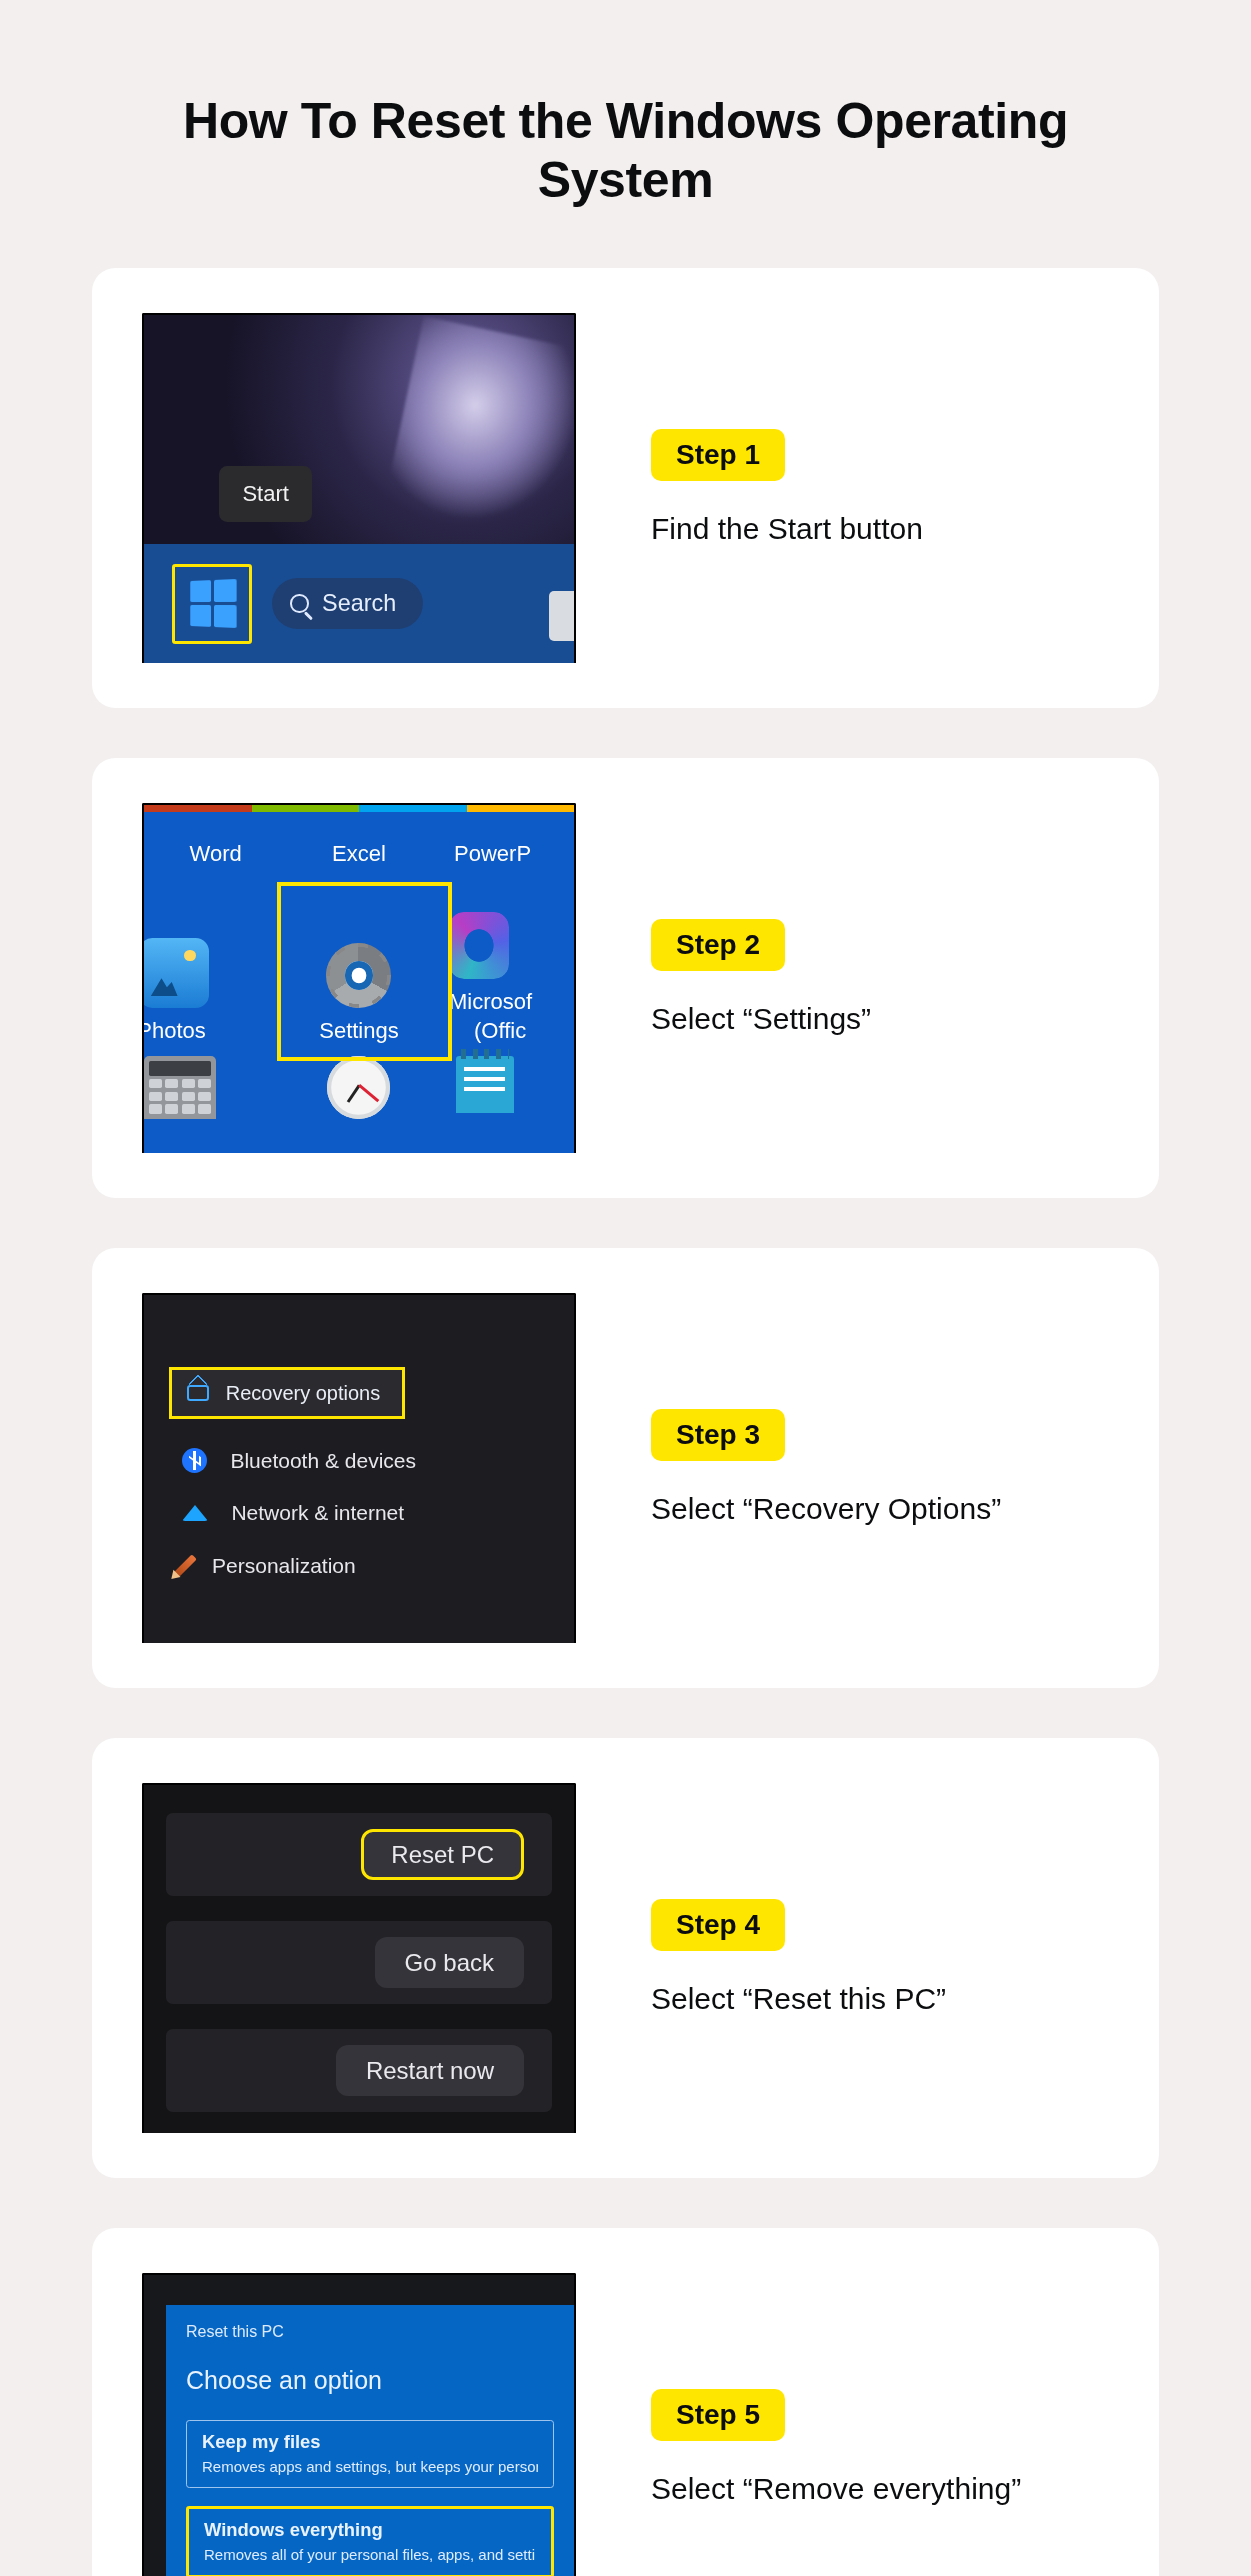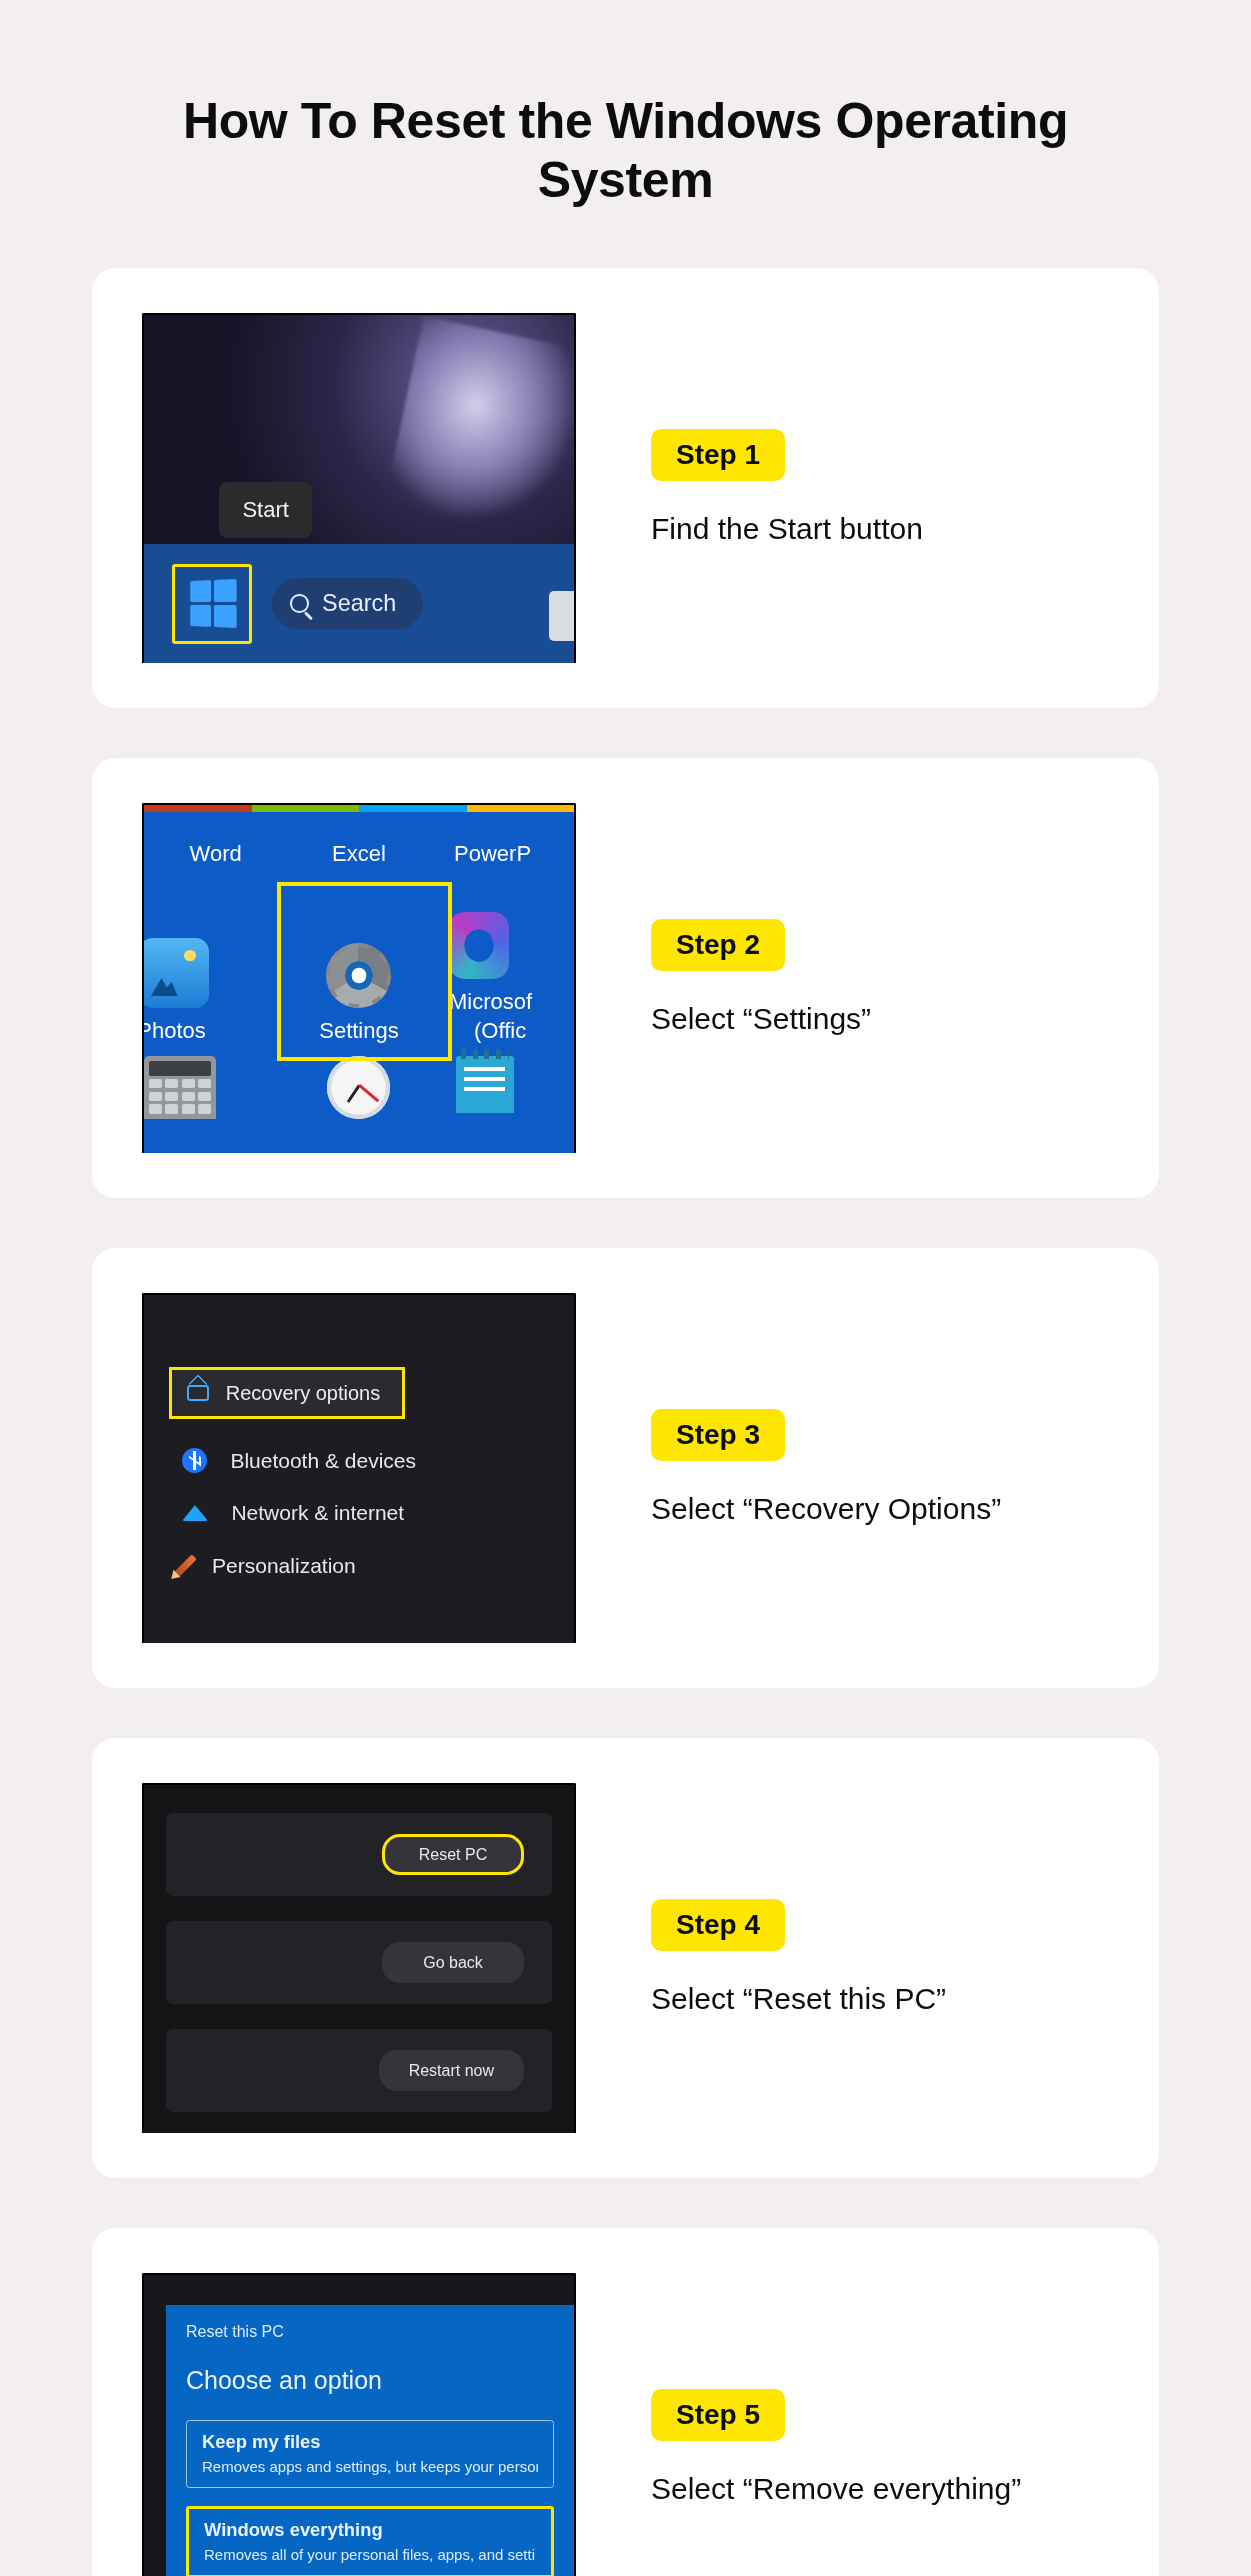--- a/index.html
+++ b/index.html
@@ -60,21 +60,21 @@
     padding: 10px 25px;
     font-weight: 700;
     font-size: 28px;
     margin-bottom: 28px;
   }
   .desc { font-size: 30px; font-weight: 450; line-height: 1.3; }
 
   
   .s1-bg { position:absolute; inset:0; background: radial-gradient(ellipse 70% 90% at 75% 20%, #6b5f9e, #2b2648 45%, #171428 80%); }
   .s1-highlight { position:absolute; right:0; top:5%; width:40%; height:55%; background: radial-gradient(ellipse at 40% 40%, #d4ceea 0%, #8c82b8 38%, transparent 70%); transform: rotate(12deg); filter: blur(1.7px); }
-  .s1-tooltip { position:absolute; left:75px; top:167px; background:#2b2b2e; color:#f2f2f2; font-size:22px; padding:15px 23.4px; border-radius:8.3px; }
+  .s1-tooltip { position:absolute; left:75px; top:151px; background:#2b2b2e; color:#f2f2f2; font-size:22px; padding:15px 23.4px; border-radius:8.3px; }
   .s1-taskbar { position:absolute; left:0; right:0; bottom:0; height:119px; background: var(--taskbar); display:flex; align-items:center; padding:0 28px; gap:20px; }
   .s1-winbox { width:80px; height:80px; border:3.3px solid var(--yellow); border-radius:3.3px; display:flex; align-items:center; justify-content:center; }
   .s1-win { width:47px; height:47px; display:grid; grid-template-columns:1fr 1fr; grid-template-rows:1fr 1fr; gap:3.3px; transform: perspective(100px) rotateY(-10deg); }
   .s1-win span { background:#3aa1ff; border-radius:1.7px; }
   .s1-search { flex: 0 0 auto; display:flex; align-items:center; gap:13.3px; background:#1f3f72; color:#e6eefc; padding:11.7px 27px 11.7px 18.4px; border-radius:833px; font-size:23.4px; }
   .s1-mag { width:18.4px; height:18.4px; border:2.5px solid #dfe9ff; border-radius:50%; position:relative; }
   .s1-mag::after { content:""; position:absolute; width:2.5px; height:10px; background:#dfe9ff; left:15px; top:15px; transform:rotate(-45deg); border-radius:2.5px; }
   .s1-edge { position:absolute; right:-6.7px; bottom:22px; width:32px; height:50px; background:#d9dde2; border-radius:5px 0 0 5px; }
 
   
@@ -116,21 +116,21 @@
   .s3-bt { width:25px; height:25px; border-radius:50%; background:#1f74ff; position:relative; }
   .s3-bt::before{content:""; position:absolute; left:11px; top:3.3px; width:2.5px; height:18.4px; background:#fff;}
   .s3-bt::after{content:""; position:absolute; left:6.7px; top:5px; width:10px; height:6.7px; border:2.5px solid #fff; border-left:none; border-top:none; transform:skewY(35deg);}  
   .s3-wifi { width:0; height:0; border-left:13.3px solid transparent; border-right:13.3px solid transparent; border-bottom:16.7px solid #1ca4ff; border-radius:3.3px; }
   .s3-pen { width:6.7px; height:25px; background:linear-gradient(#e8743b,#b34a17); transform:rotate(45deg); border-radius:1.7px; position:relative; }
   .s3-pen::after{content:""; position:absolute; bottom:-6.7px; left:-1.7px; width:0; height:0; border-left:5px solid transparent; border-right:5px solid transparent; border-top:8.3px solid #f0c28a;}
 
   
   .s4-bg { position:absolute; inset:0; background:#141416; padding:28px 22px 0; display:flex; flex-direction:column; gap:25px; }
   .s4-row { background:#232327; height:83px; border-radius:6.7px; display:flex; align-items:center; justify-content:flex-end; padding:0 28px; }
-  .s4-btn { background:#34343a; color:#e9e9ee; font-size:16px; padding:11.7px 30px; border-radius:18px; min-width:142px; text-align:center; }
+  .s4-btn { background:#34343a; color:#e9e9ee; font-size:24px; padding:11.7px 30px; border-radius:12px; min-width:142px; text-align:center; }
   .s4-high { border:3.3px solid var(--yellow); padding:8.3px 27px; }
 
   
   .s5-bg { position:absolute; inset:0; background:#17181b; }
   .s5-panel { position:absolute; left:22px; right:0; top:30px; bottom:0; background:#0566c4; color:#e9f2ff; padding:18.4px 20px 0; overflow:hidden; }
   .s5-crumb { font-size:16px; opacity:.95; margin-bottom:25px; }
   .s5-h { font-size:25px; font-weight:400; margin-bottom:25px; }
   .s5-opt { border:1.7px solid #9fc5ef; border-radius:3.3px; padding:10px 15px 11.7px; margin-bottom:18.4px; }
   .s5-opt.sel { border:3.3px solid var(--yellow); }
   .s5-ot { font-size:18.4px; font-weight:600; margin-bottom:5px; }

